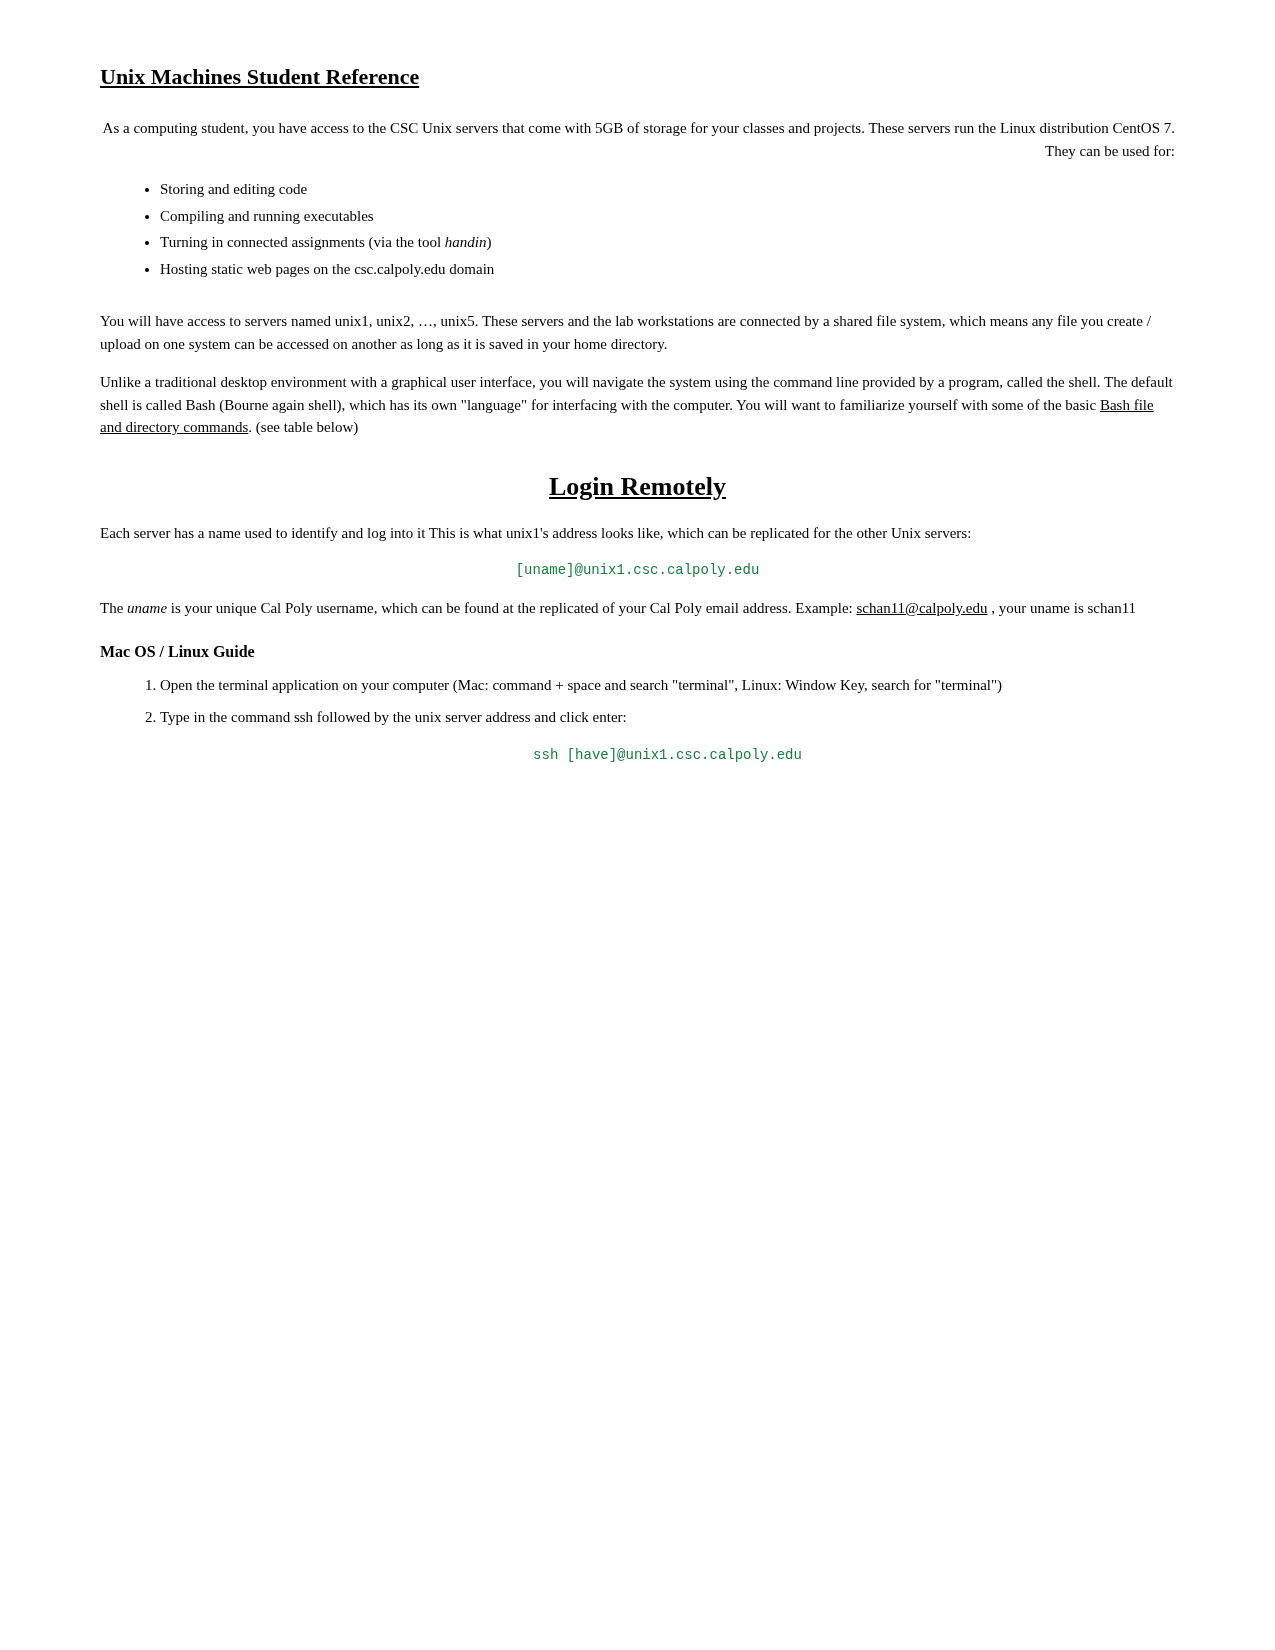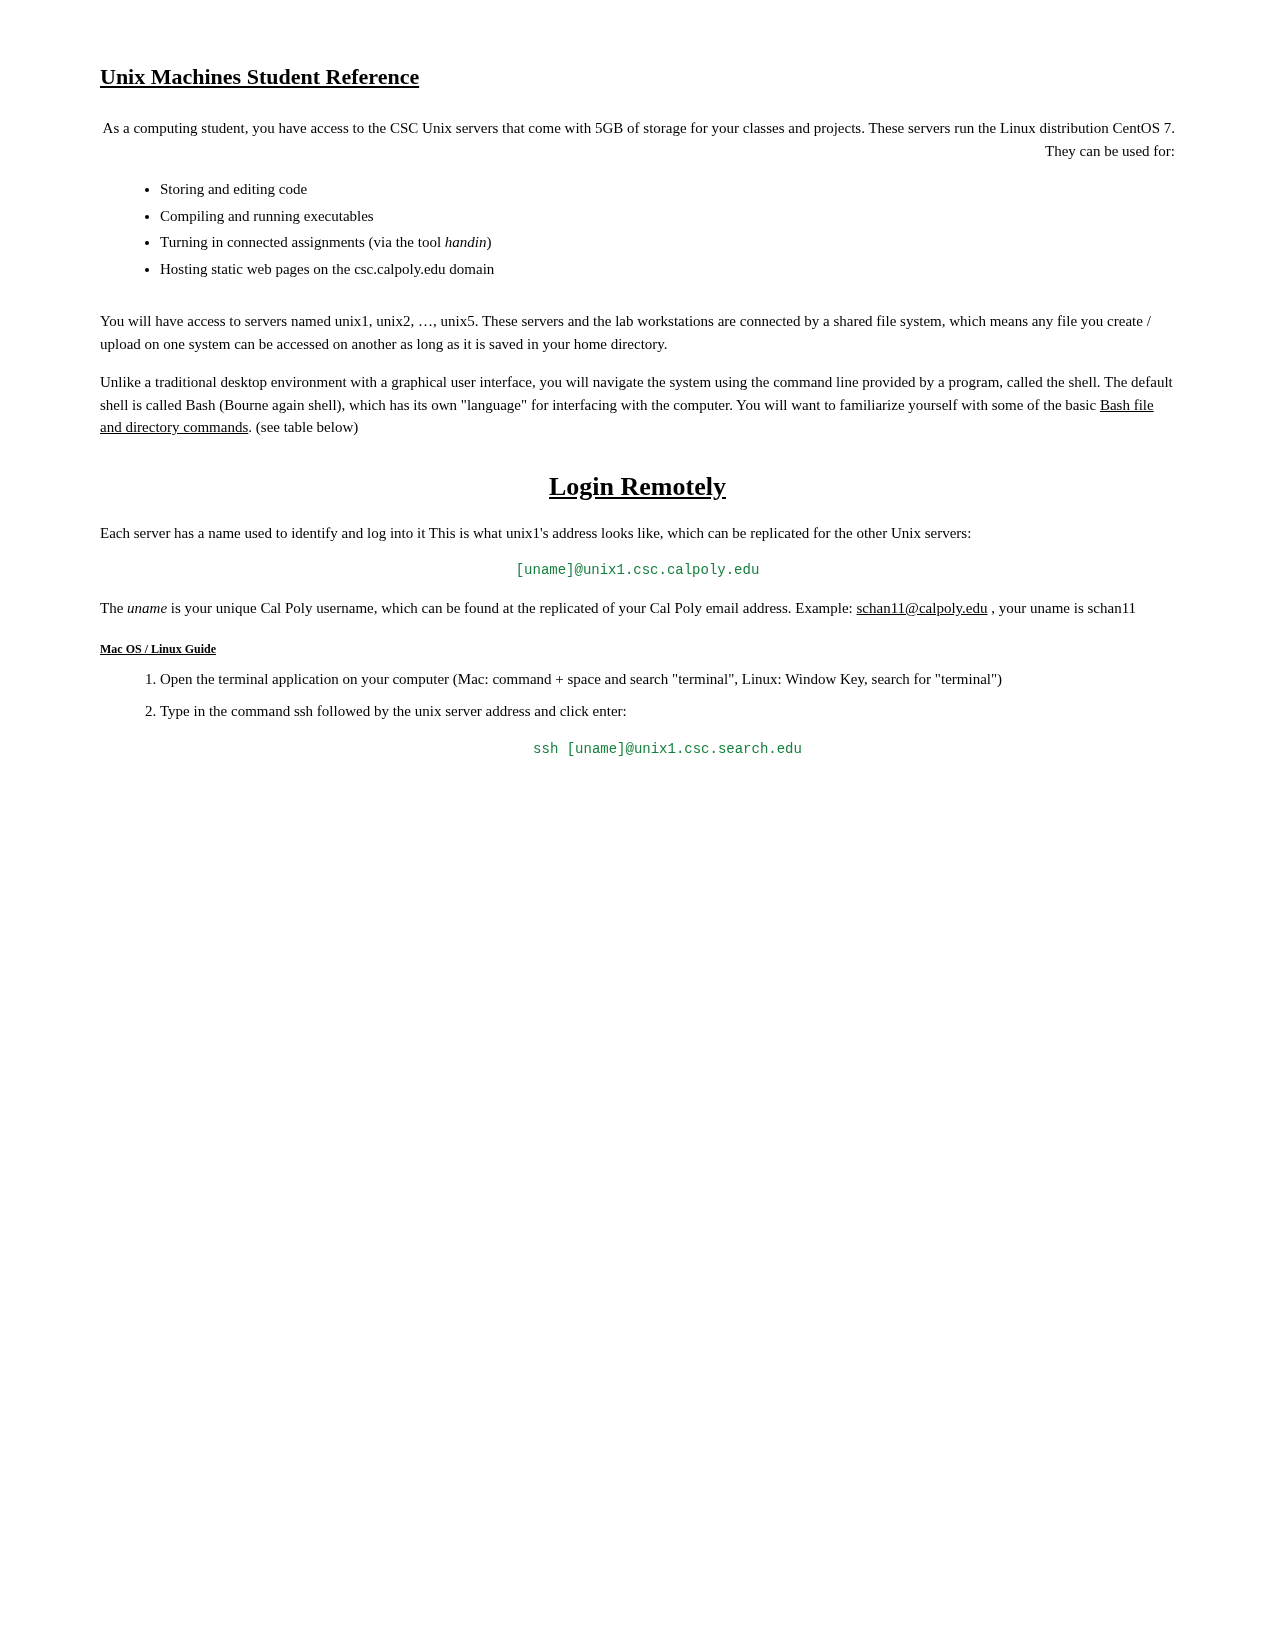--- a/index.html
+++ b/index.html
@@ -45,23 +45,22 @@
     .section-heading {
       text-align: center;
       font-size: 26px;
       font-weight: bold;
       text-decoration: underline;
       margin: 28px 0 16px 0;
       font-family: "Times New Roman", Times, serif;
     }
 
     .subsection-heading {
-      font-size: 12px;
+      font-size: 16px;
       font-weight: bold;
-      text-decoration: underline;
       margin: 20px 0 10px 0;
     }
 
     .paragraph {
       margin-bottom: 16px;
     }
 
     .code-block {
       font-family: "Courier New", Courier, monospace;
       font-size: 14px;
@@ -119,15 +118,15 @@
 <p class="paragraph">
   <span>The </span><span class="italic-text">uname</span><span> is your unique Cal Poly username, which can be found at the replicated of your Cal Poly email address. Example: </span><span class="link-text">schan11@calpoly.edu</span><span> , your uname is schan11</span>
 </p>
 
 <h3 class="subsection-heading">Mac OS / Linux Guide</h3>
 
 <ol class="ordered-list">
   <li>Open the terminal application on your computer (Mac: command + space and search "terminal", Linux: Window Key, search for "terminal")</li>
   <li>
     <span>Type in the command ssh followed by the unix server address and click enter:</span>
-    <div class="code-block">ssh [uname]@unix1.csc.search.edu</div>
+    <div class="code-block">ssh [have]@unix1.csc.calpoly.edu</div>
   </li>
 </ol>
 
 </body></html>

